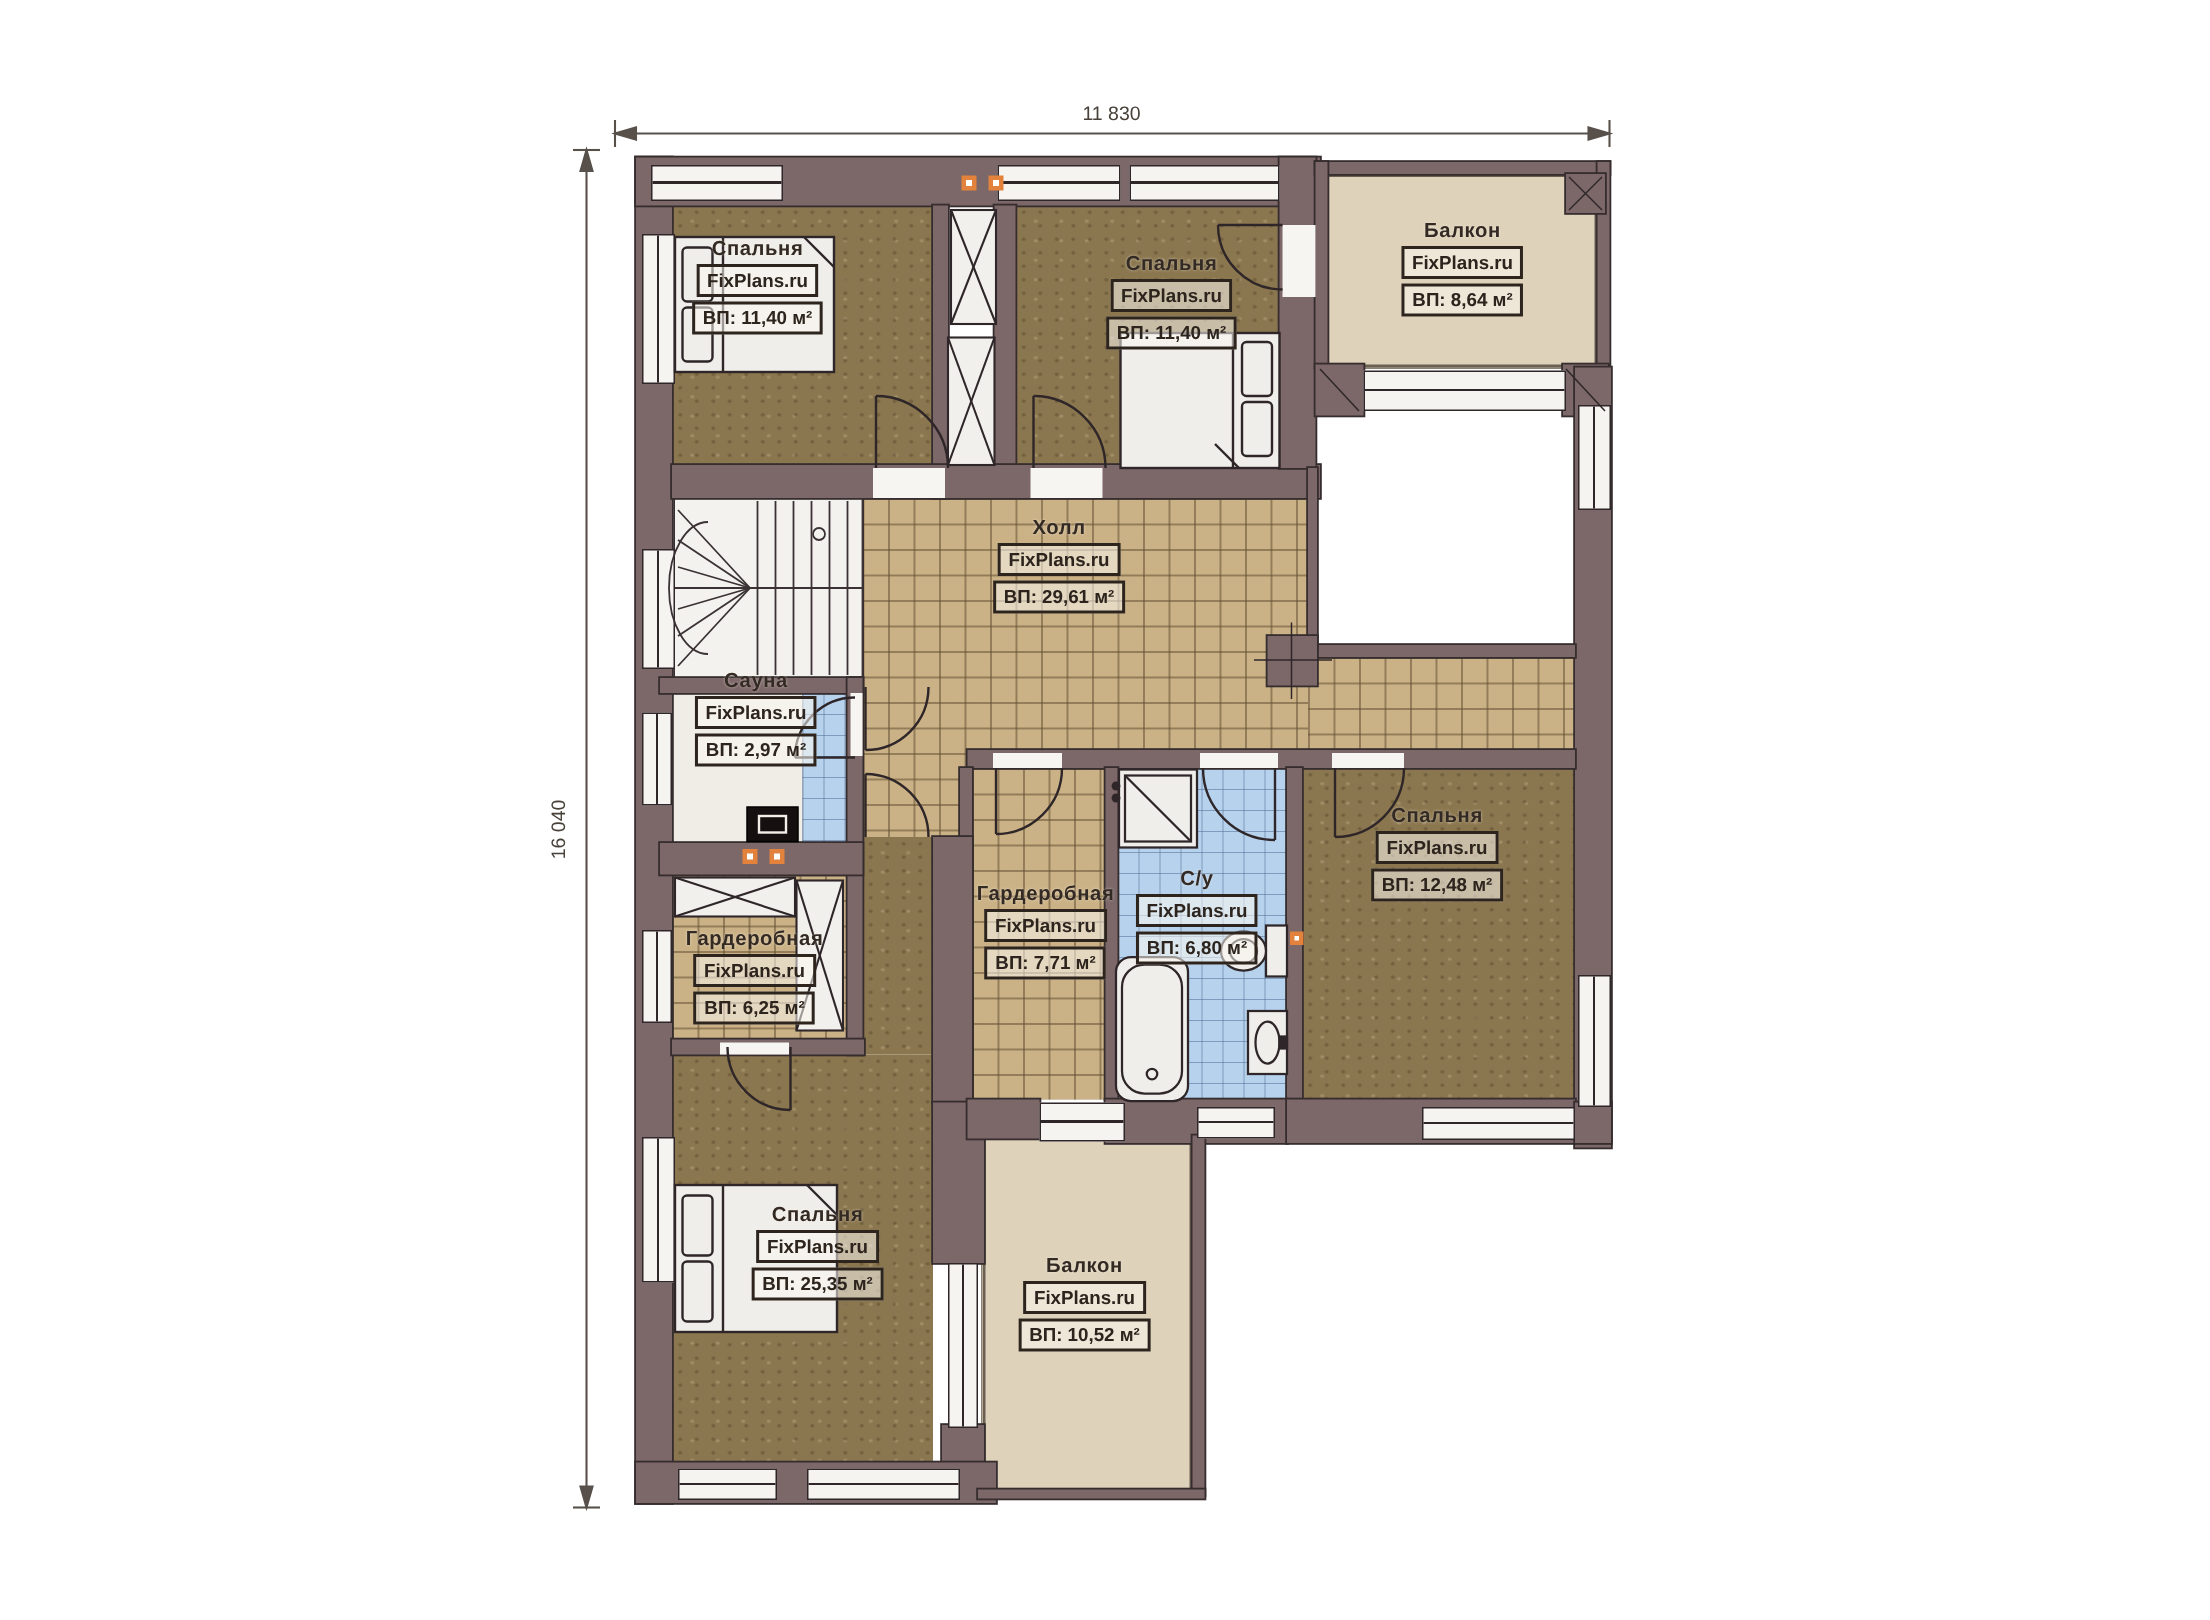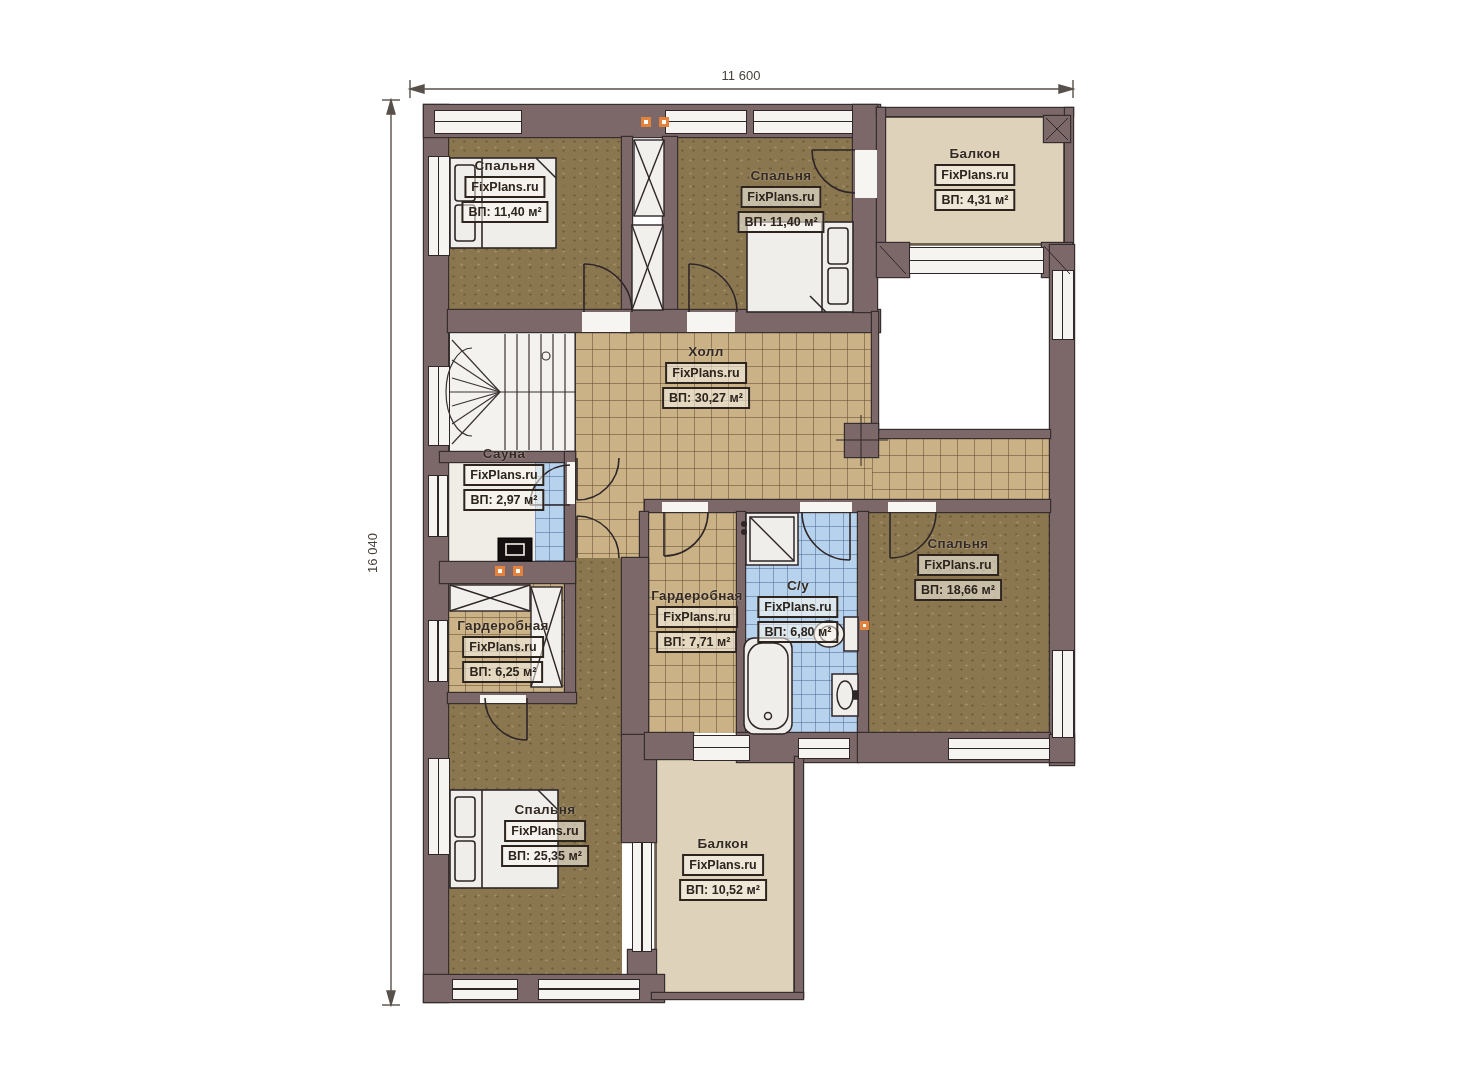--- a/index.html
+++ b/index.html
@@ -286,26 +286,26 @@
     <div class="rbox">ВП: 11,40 м²</div>
   </div>
   <div class="room-label" style="left:781px;top:168px">
     <div class="rname">Спальня</div>
     <div class="rbox">FixPlans.ru</div>
     <div class="rbox">ВП: 11,40 м²</div>
   </div>
   <div class="room-label" style="left:975px;top:146px">
     <div class="rname">Балкон</div>
     <div class="rbox">FixPlans.ru</div>
-    <div class="rbox">ВП: 4,31 м²</div>
+    <div class="rbox">ВП: 8,64 м²</div>
   </div>
   <div class="room-label" style="left:706px;top:344px">
     <div class="rname">Холл</div>
     <div class="rbox">FixPlans.ru</div>
-    <div class="rbox">ВП: 30,27 м²</div>
+    <div class="rbox">ВП: 29,61 м²</div>
   </div>
   <div class="room-label" style="left:504px;top:446px">
     <div class="rname">Сауна</div>
     <div class="rbox">FixPlans.ru</div>
     <div class="rbox">ВП: 2,97 м²</div>
   </div>
   <div class="room-label" style="left:503px;top:618px">
     <div class="rname">Гардеробная</div>
     <div class="rbox">FixPlans.ru</div>
     <div class="rbox">ВП: 6,25 м²</div>
@@ -316,28 +316,28 @@
     <div class="rbox">ВП: 7,71 м²</div>
   </div>
   <div class="room-label" style="left:798px;top:578px">
     <div class="rname">С/у</div>
     <div class="rbox">FixPlans.ru</div>
     <div class="rbox">ВП: 6,80 м²</div>
   </div>
   <div class="room-label" style="left:958px;top:536px">
     <div class="rname">Спальня</div>
     <div class="rbox">FixPlans.ru</div>
-    <div class="rbox">ВП: 18,66 м²</div>
+    <div class="rbox">ВП: 12,48 м²</div>
   </div>
   <div class="room-label" style="left:545px;top:802px">
     <div class="rname">Спальня</div>
     <div class="rbox">FixPlans.ru</div>
     <div class="rbox">ВП: 25,35 м²</div>
   </div>
   <div class="room-label" style="left:723px;top:836px">
     <div class="rname">Балкон</div>
     <div class="rbox">FixPlans.ru</div>
     <div class="rbox">ВП: 10,52 м²</div>
   </div>
 
-  <div class="dim-label" style="left:741px;top:68px;transform:translateX(-50%)">11 600</div>
+  <div class="dim-label" style="left:741px;top:68px;transform:translateX(-50%)">11 830</div>
   <div class="dim-label" style="left:372px;top:553px;transform:translate(-50%,-50%) rotate(-90deg)">16 040</div>
 </div>
 
 </body></html>

